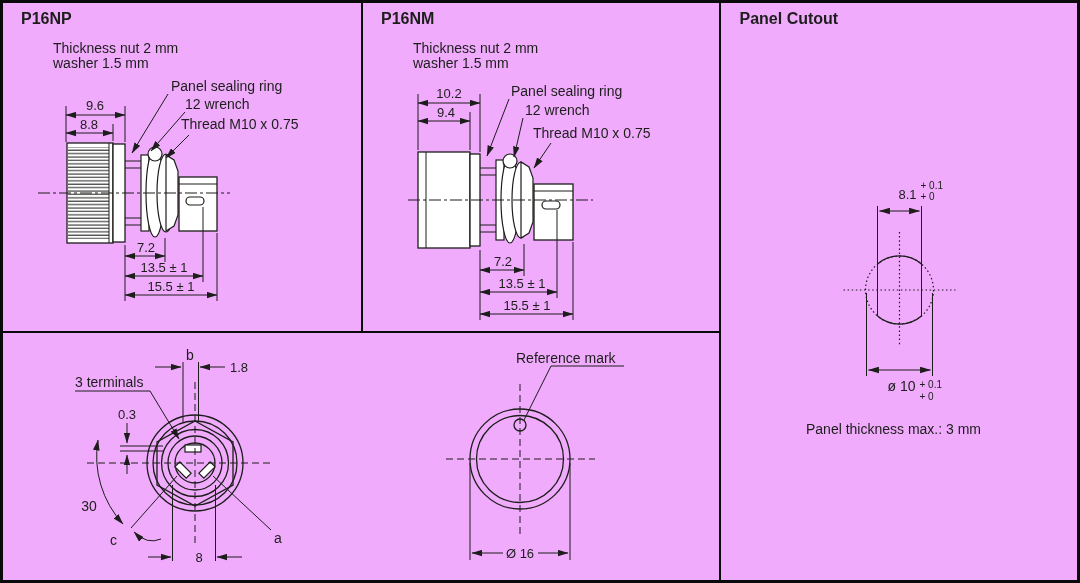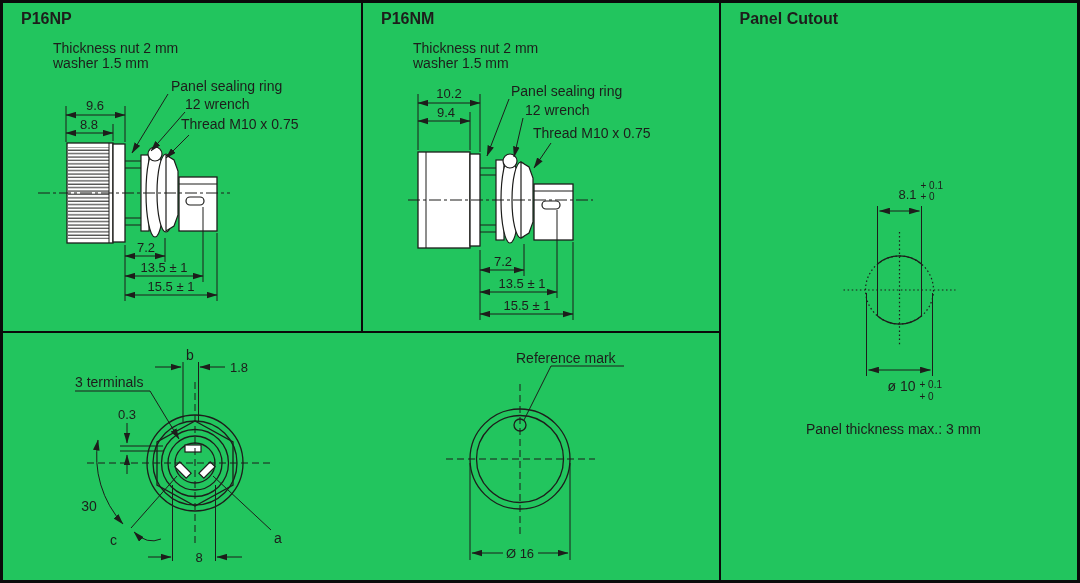--- a/index.html
+++ b/index.html
@@ -1,16 +1,16 @@
 <!DOCTYPE html>
 <html><head>
 <meta charset="utf-8">
 <style>
   html,body{margin:0;padding:0;background:#e8e8e8;}
-  .page{position:relative;width:1080px;height:583px;background:#22c55e;
+  .page{position:relative;width:1080px;height:583px;background:#f0abfc;
         box-sizing:border-box;border:3px solid #0a0a0a;overflow:hidden;
         font-family:"Liberation Sans",sans-serif;}
   .panel-svg{position:absolute;display:block;}
   #svg-np{left:0;top:0;}
   #svg-nm{left:360px;top:0;}
   #svg-bottom{left:0;top:330px;}
   #svg-cutout{left:717px;top:0;}
   .divider{position:absolute;background:#0a0a0a;}
   #div-v1{left:358px;top:0;width:2px;height:330px;}
   #div-h1{left:0;top:328px;width:718px;height:2px;}

